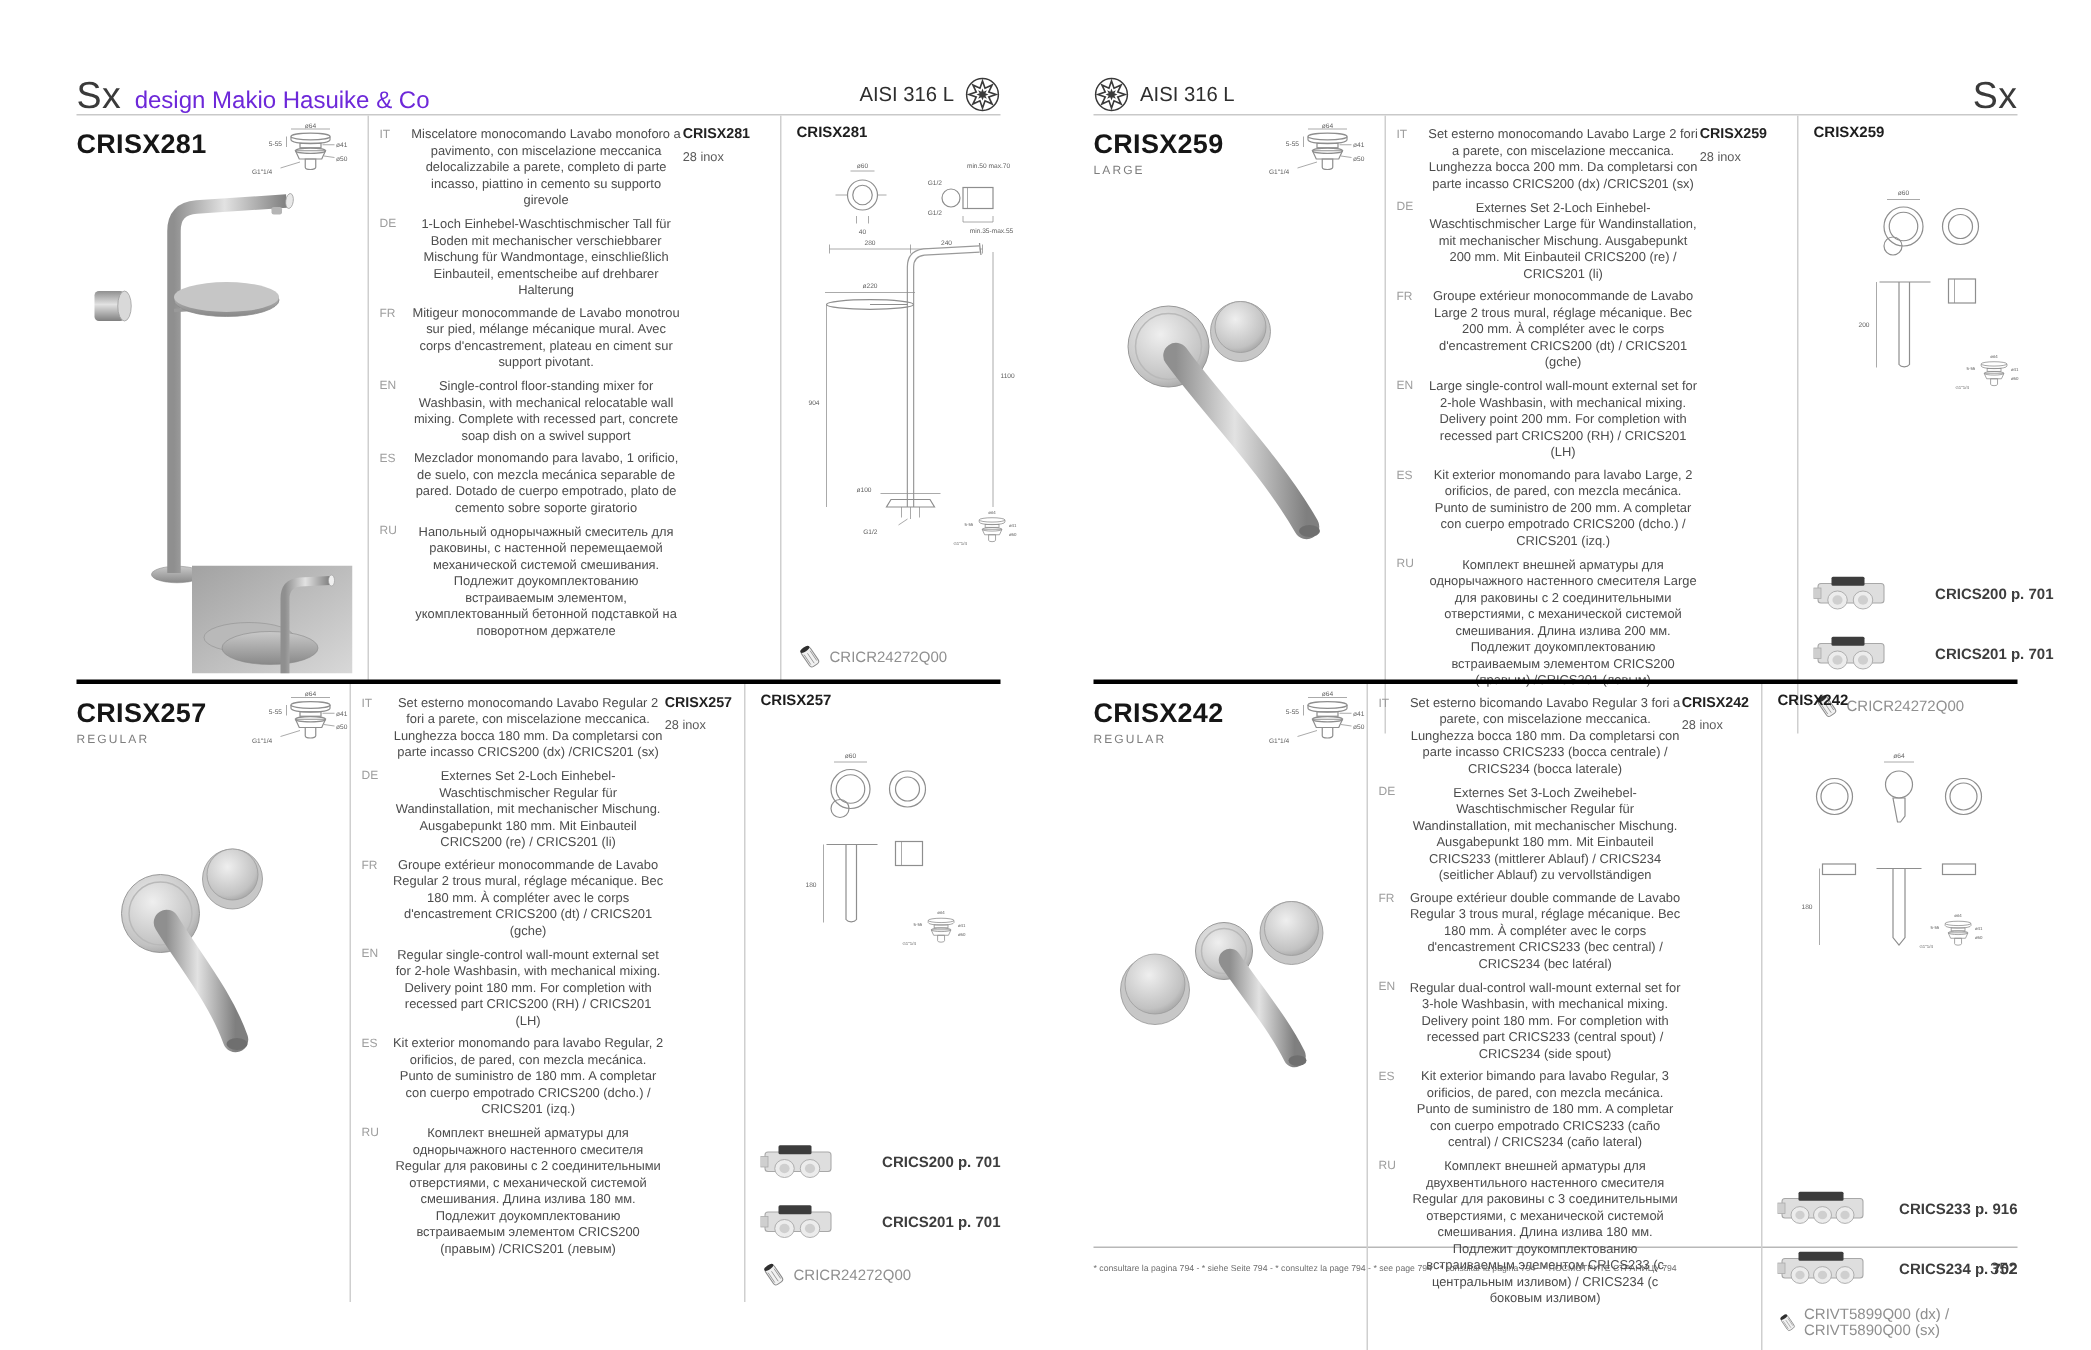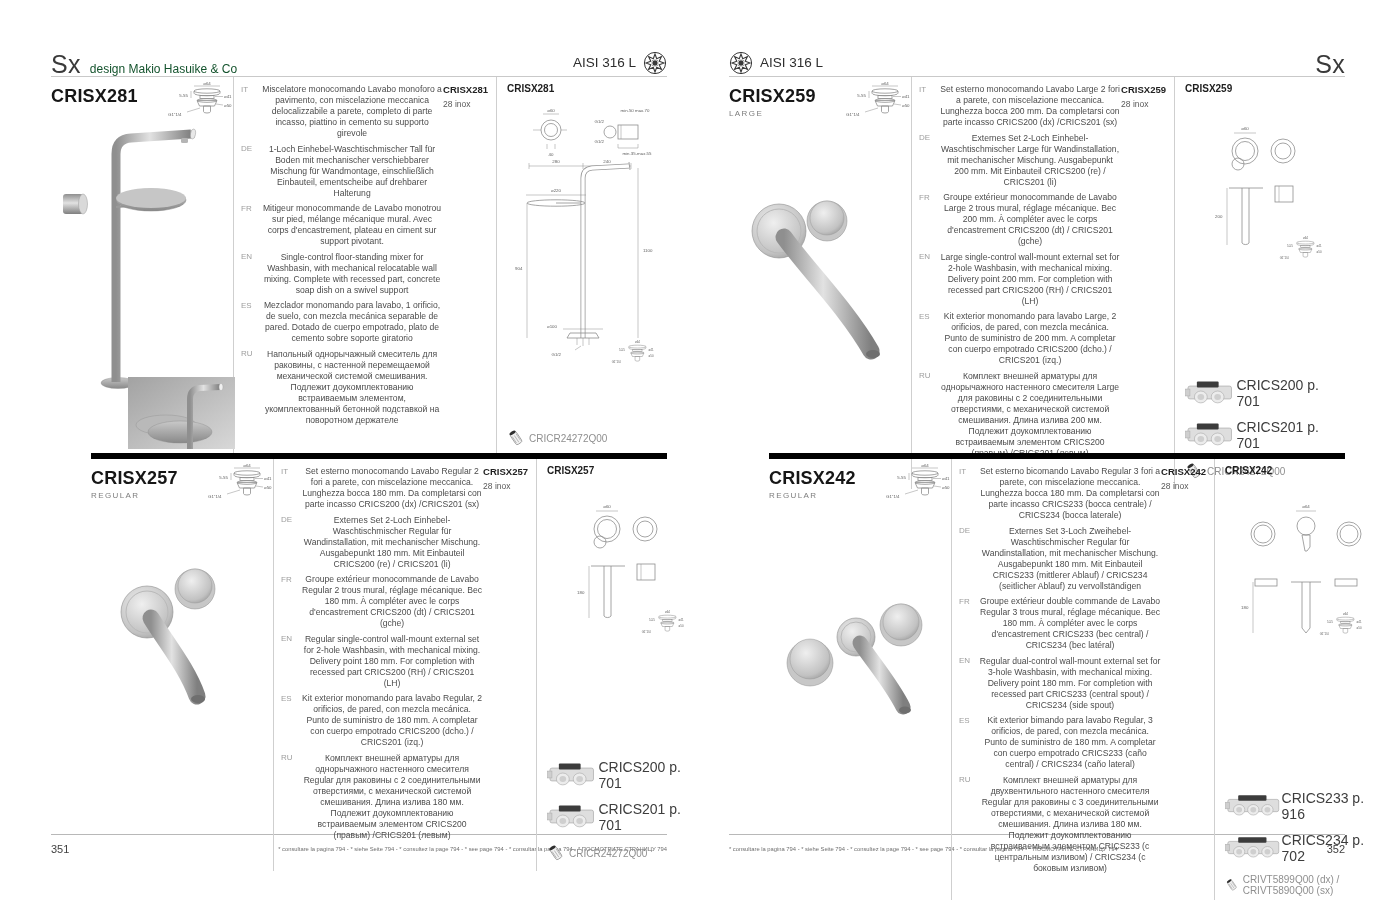--- a/index.html
+++ b/index.html
@@ -3,45 +3,45 @@
 <meta charset="utf-8">
 <style>
   html,body{margin:0;padding:0;background:#fff;}
   body{width:1394px;height:900px;position:relative;font-family:"Liberation Sans",sans-serif;color:#4a4a4a;overflow:hidden;}
   .page{position:absolute;top:2px;height:900px;}
   #page-l{left:51px;width:616px;}
   #page-r{left:729px;width:616px;}
   .page-header{margin-top:50px;height:21px;display:flex;align-items:baseline;justify-content:space-between;border-bottom:1px solid #c9c9c9;padding-bottom:3px;}
   .hgroup{display:flex;align-items:baseline;}
   .brand{font-size:25px;font-weight:400;color:#3a3a3a;letter-spacing:.3px;line-height:1;}
-  .designer{font-size:12px;color:#14532d;margin-left:9px;}
+  .designer{font-size:16px;color:#6d28d9;margin-left:9px;}
   .material-row{display:flex;align-items:center;gap:7px;font-size:13.5px;color:#2e2e2e;align-self:center;}
   .sec{position:relative;display:grid;grid-template-columns:182px 263px 1fr;}
-  .sec1{height:376px;}
-  .sec2{height:373px;border-top:6px solid #000000;margin-left:40px;}
+  .sec1{height:376px;gap:12px;}
+  .sec2{height:373px;border-top:3px solid #000000;}
   .c1{position:relative;}
   .c2,.c3{border-left:1px solid #cfcfcf;}
   .c2{display:flex;flex-direction:row;padding:7px 8px 26px 7px;box-sizing:border-box;}
   .c3{display:flex;flex-direction:column;padding:6px 6px 8px 10px;box-sizing:border-box;}
   .title{font-size:18px;font-weight:bold;color:#161616;letter-spacing:.2px;padding:10px 0 0 0;line-height:1.05;}
   .variant{font-size:8px;color:#7d7d7d;letter-spacing:1.4px;margin-top:3px;}
   .drain-top{position:absolute;top:4px;left:113px;}
   .photo{position:absolute;}
   .drows{flex:1;}
   .drow{display:flex;gap:4px;margin-bottom:4.5px;}
   .lang{width:16px;flex:none;font-size:8px;color:#9d9d9d;padding-top:.5px;}
   .dtext{margin:0;font-size:8.6px;line-height:1.28;color:#4c4c4c;text-align:center;}
   .plabel{margin-left:0;padding-left:0;}
   .pcode{font-size:9.5px;font-weight:bold;color:#222;}
   .pfinish{font-size:8.5px;color:#5a5a5a;margin-top:4px;}
   .tech-code{font-size:10px;font-weight:bold;color:#1d1d1d;margin-bottom:2px;}
   .drawing{display:block;margin:4px auto 0 auto;}
   .spacer{flex:1;}
   .ref-row{display:flex;align-items:center;justify-content:space-between;margin-bottom:10px;padding-right:2px;}
-  .ref-label{font-size:14px;font-weight:normal;color:#3d3d3d;}
+  .ref-label{font-size:10px;font-weight:bold;color:#3d3d3d;}
   .cart-row{display:flex;align-items:center;gap:4px;font-size:10px;color:#8f8f8f;}
   .page-footer{border-top:1px solid #b8b8b8;margin-top:2px;padding-top:8px;display:flex;justify-content:space-between;align-items:flex-start;}
   .pagenum{font-size:11px;color:#3f3f3f;}
   .footnote{font-size:5.8px;color:#6f6f6f;padding-top:3px;}
   svg text{font-family:"Liberation Sans",sans-serif;fill:#606060;}
   .dimtxt{font-size:4.4px;}
   .dim{stroke:#8e8e8e;stroke-width:.5;fill:none;}
   .outl{stroke:#8e8e8e;stroke-width:.8;fill:none;}
 </style>
 </head>
@@ -374,24 +374,20 @@
             <rect x="5.5" y="3.5" width="7" height="13" rx="2" fill="#f1f1f1" stroke="#8a8a8a" stroke-width=".7"></rect>
             <ellipse cx="9" cy="3.8" rx="3.5" ry="1.5" fill="#2f2f2f"></ellipse>
             <path d="M6.6,6.5 v8 M9,7 v8 M11.4,6.5 v8" stroke="#9a9a9a" stroke-width=".6" fill="none"></path>
           </g>
         </svg>
         <span>CRICR24272Q00</span>
       </div>
     </div>
   </div>
 
-  <div class="page-footer">
-    <span class="pagenum">351</span>
-    <span class="footnote">* consultare la pagina 794 - * siehe Seite 794 - * consultez la page 794 - * see page 794 - * consultar la pagina 794 - * ПОСМОТРИТЕ СТРАНИЦУ 794</span>
-  </div>
 </div>
 
 <div class="page" id="page-r">
 
   <div class="page-header">
     <div class="material-row">
       <svg width="24" height="24" viewBox="0 0 24 24">
         <circle cx="12" cy="12" r="10.6" fill="none" stroke="#3a3a3a" stroke-width="1"></circle>
         <polygon points="12,3 13.7,7.8 18.4,5.6 16.2,10.3 21,12 16.2,13.7 18.4,18.4 13.7,16.2 12,21 10.3,16.2 5.6,18.4 7.8,13.7 3,12 7.8,10.3 5.6,5.6 10.3,7.8" fill="#fff" stroke="#3a3a3a" stroke-width="1.1"></polygon>
         <polygon points="12,8 12.8,10.1 14.9,9.1 13.9,11.2 16,12 13.9,12.8 14.9,14.9 12.8,13.9 12,16 11.2,13.9 9.1,14.9 10.1,12.8 8,12 10.1,11.2 9.1,9.1 11.2,10.1" fill="#3a3a3a"></polygon>

